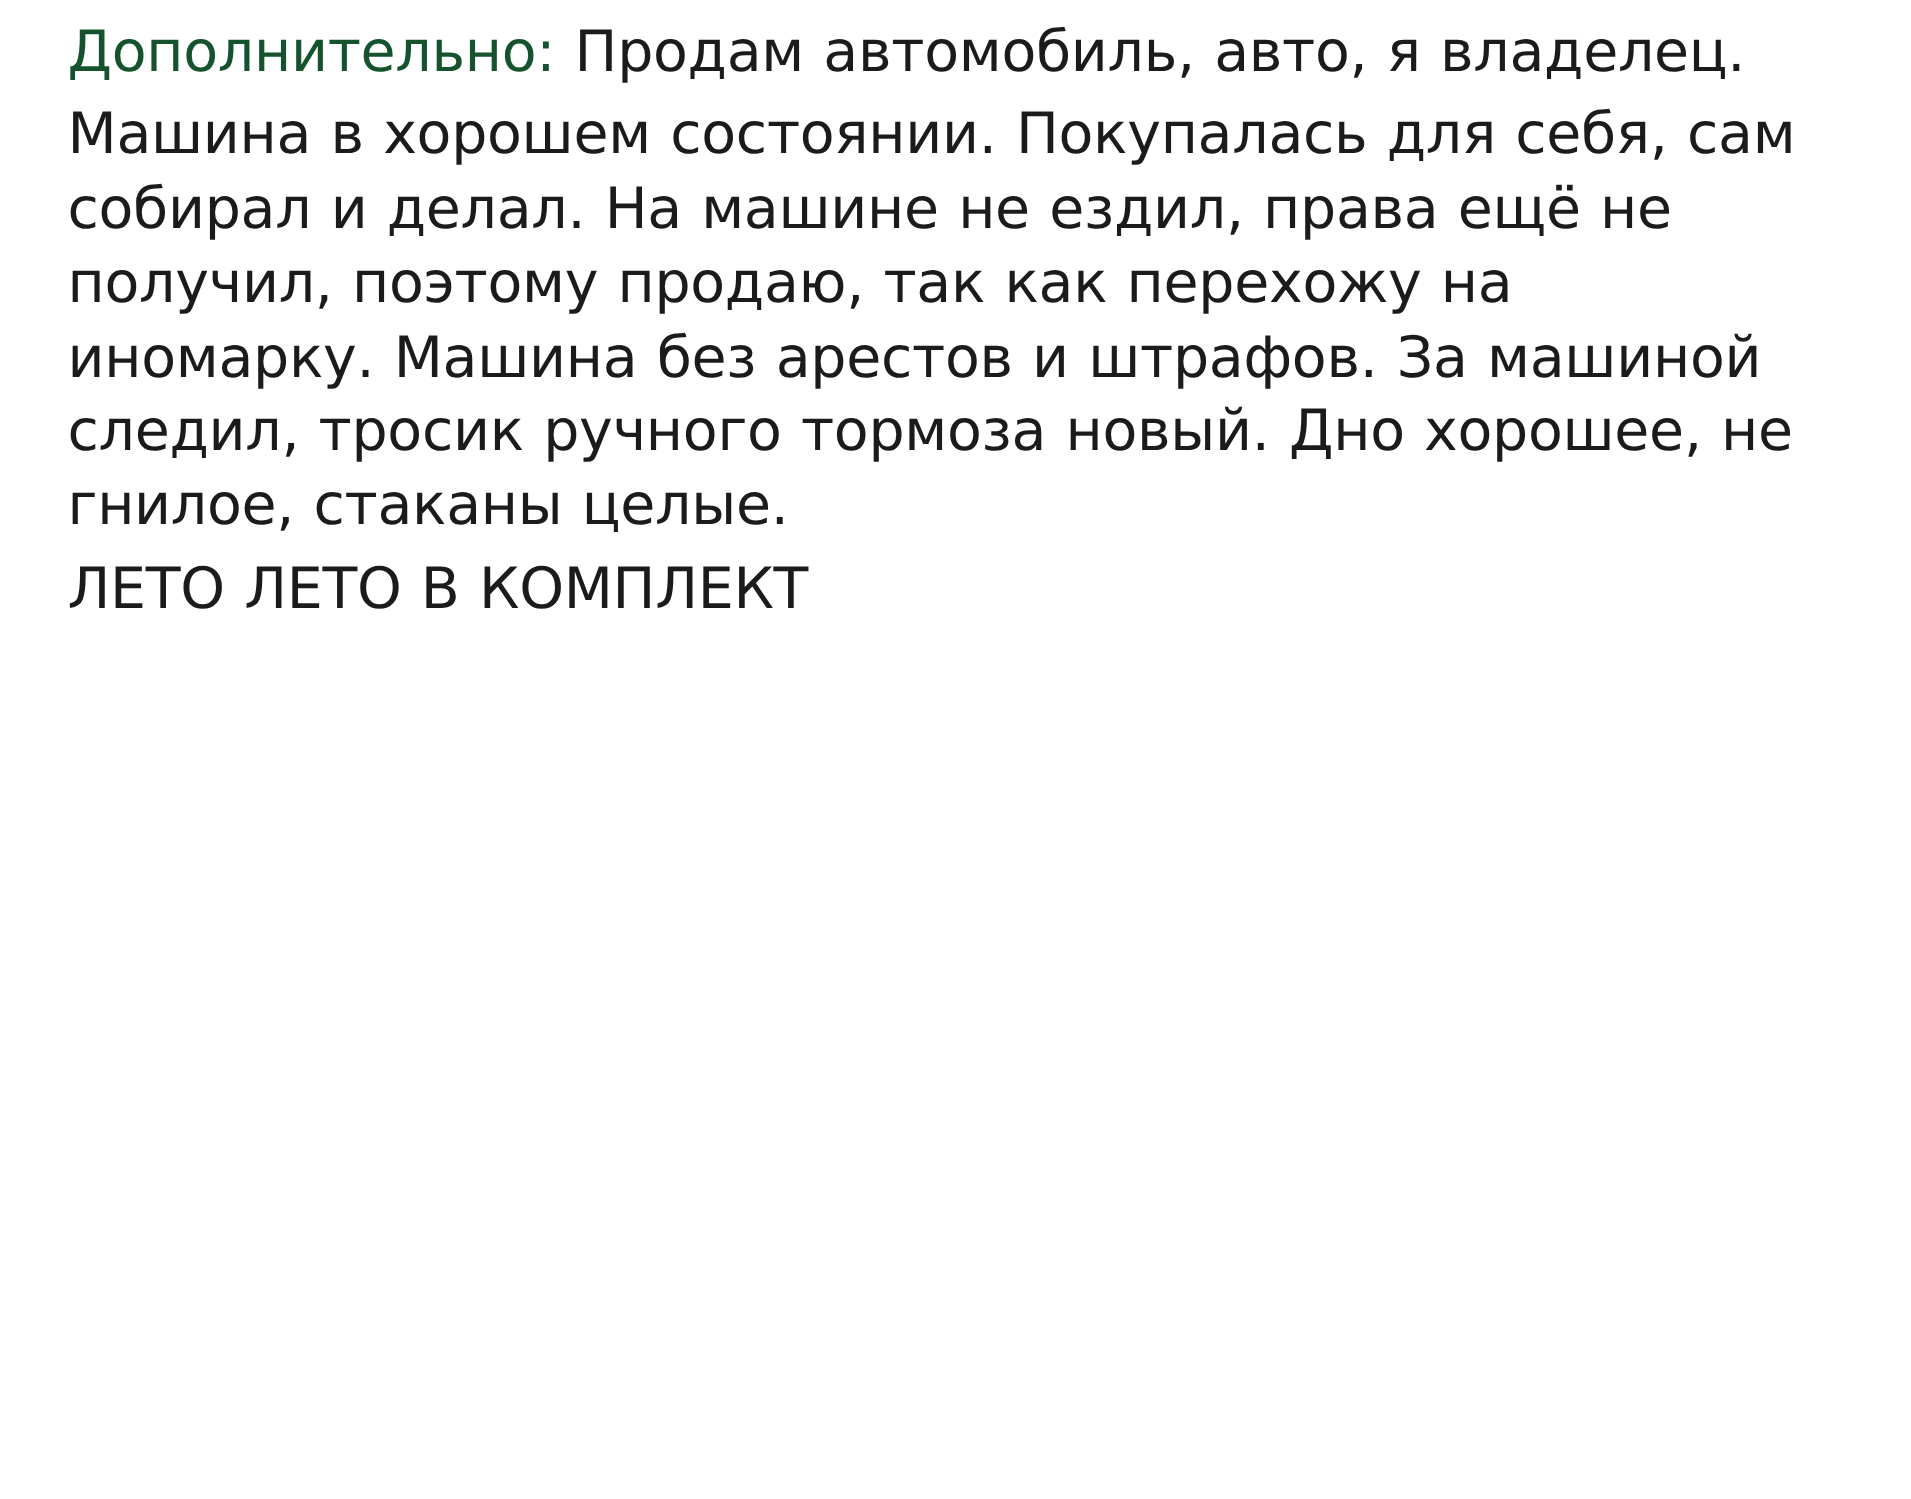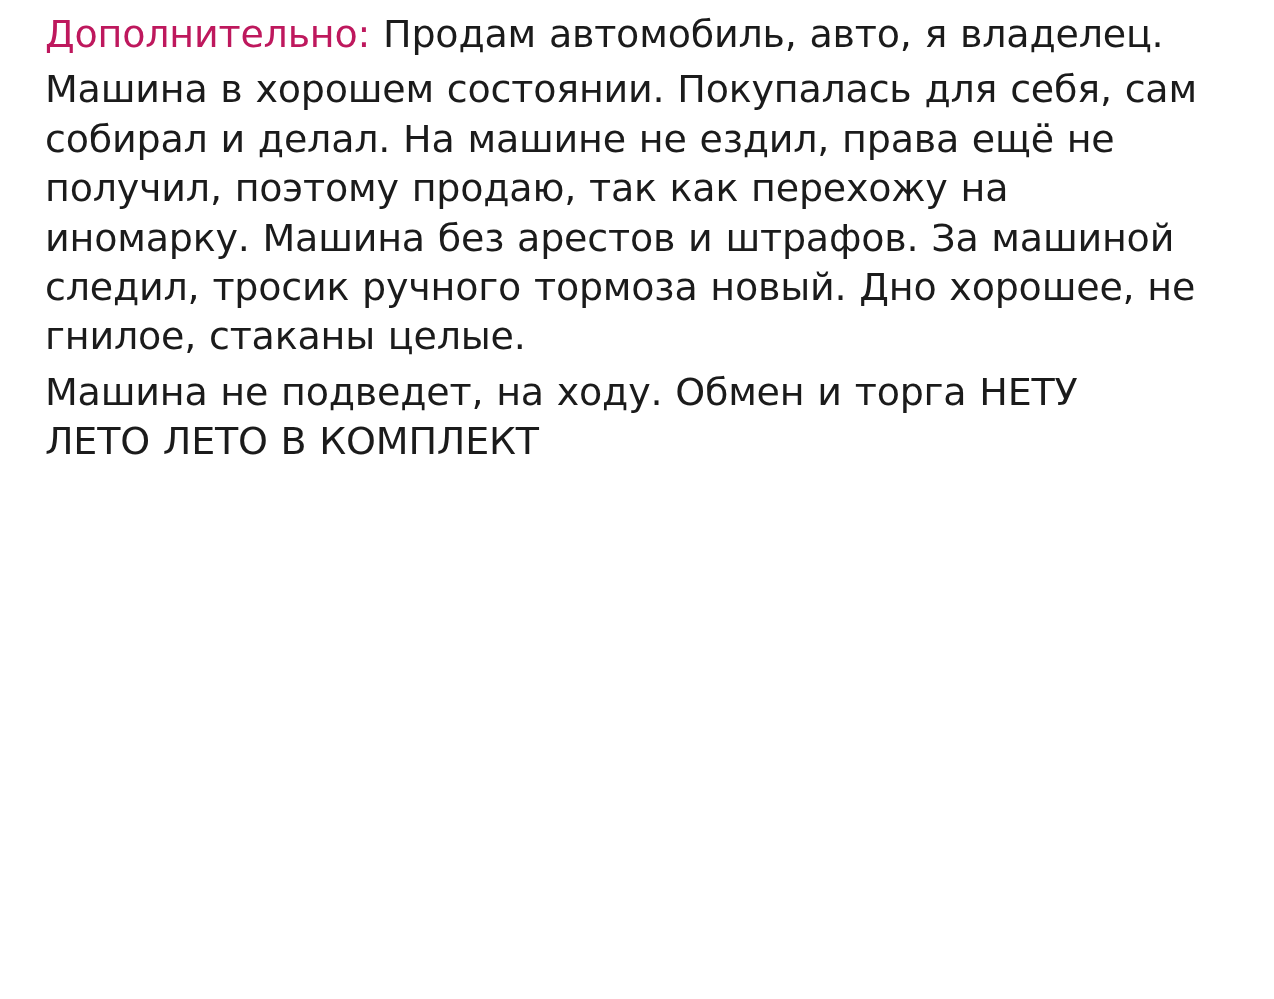--- a/index.html
+++ b/index.html
@@ -22,37 +22,36 @@
   }
   .block {
     font-size: 38px;
     line-height: 1.30;
     color: #1b1b1b;
     letter-spacing: -0.2px;
     margin: 0 0 6px 0;
     word-spacing: 1px;
   }
   .label {
-    color: #be185d;
+    color: #14532d;
   }
   .last-lines .ln {
     display: block;
   }
 </style>
 </head>
 <body>
 
 <div class="page">
 
   <p class="block">
     <span class="label">Дополнительно:</span>
     <span>Продам автомобиль, авто, я владелец.</span>
   </p>
 
 
   <p class="block">Машина в хорошем состоянии. Покупалась для себя, сам собирал и делал. На машине не ездил, права ещё не получил, поэтому продаю, так как перехожу на иномарку. Машина без арестов и штрафов. За машиной следил, тросик ручного тормоза новый. Дно хорошее, не гнилое, стаканы целые.</p>
 
   <p class="block last-lines">
-    <span class="ln">Машина не подведет, на ходу. Обмен и торга НЕТУ</span>
     <span class="ln">ЛЕТО ЛЕТО В КОМПЛЕКТ</span>
   </p>
 
 </div>
 
 </body></html>

